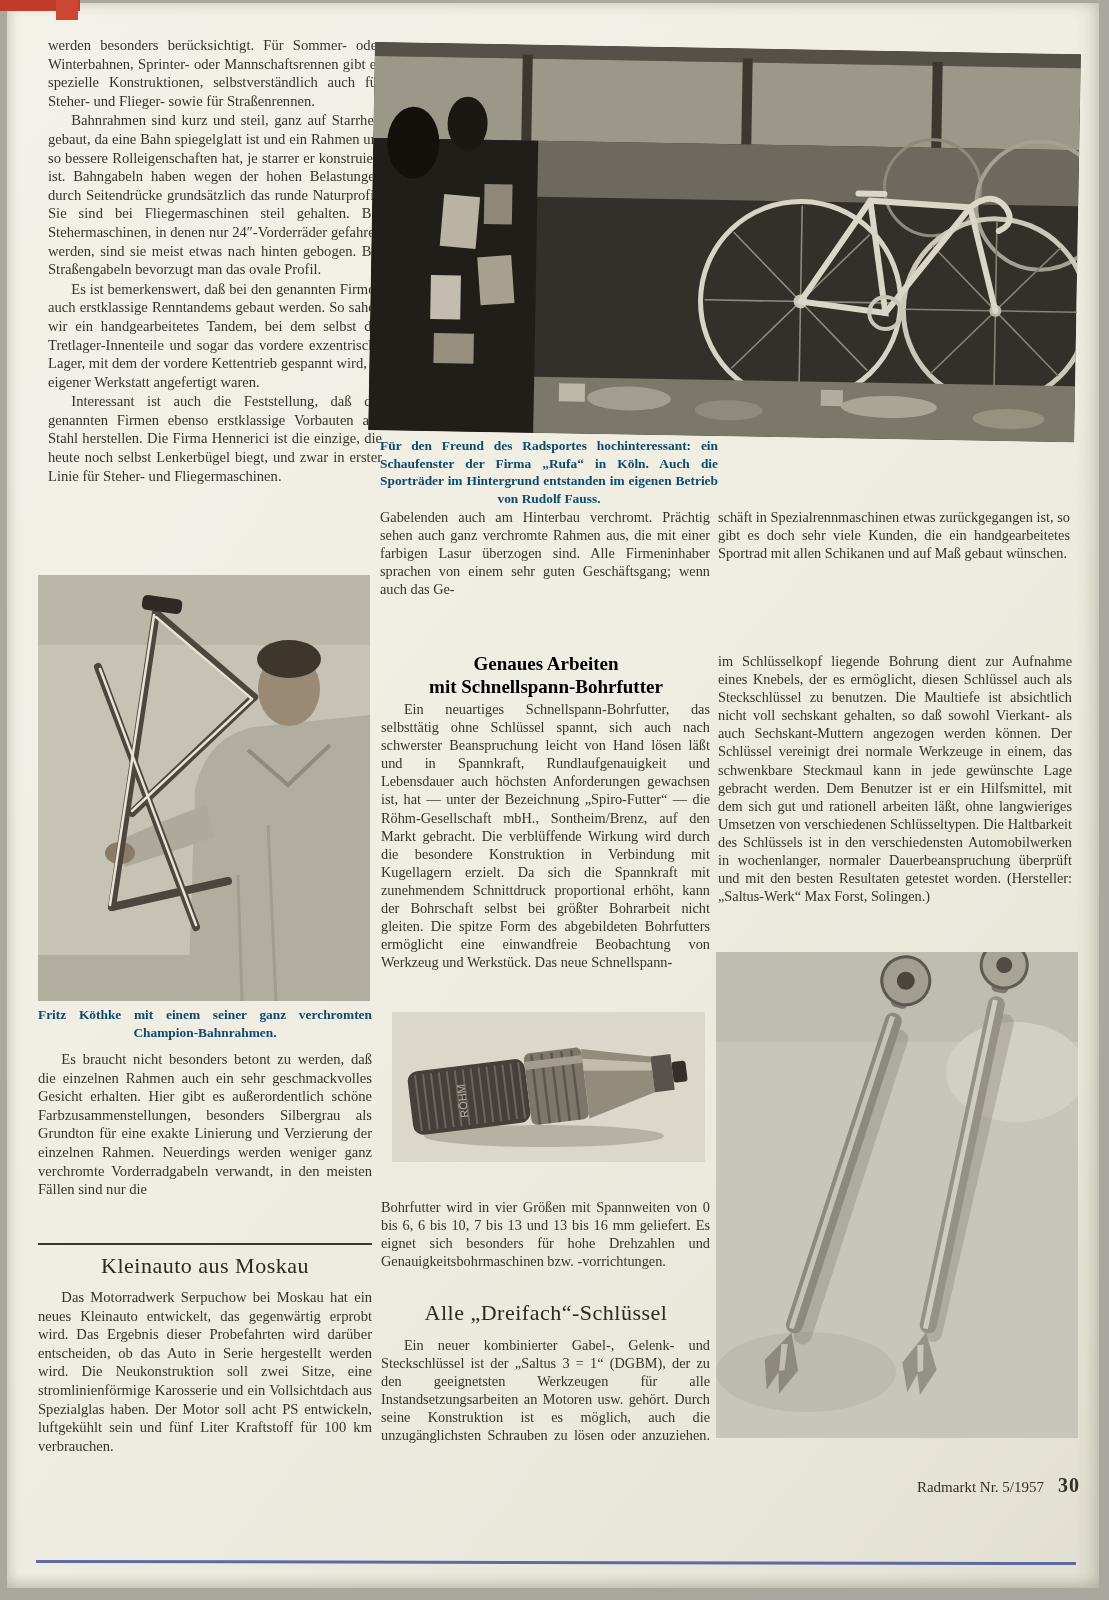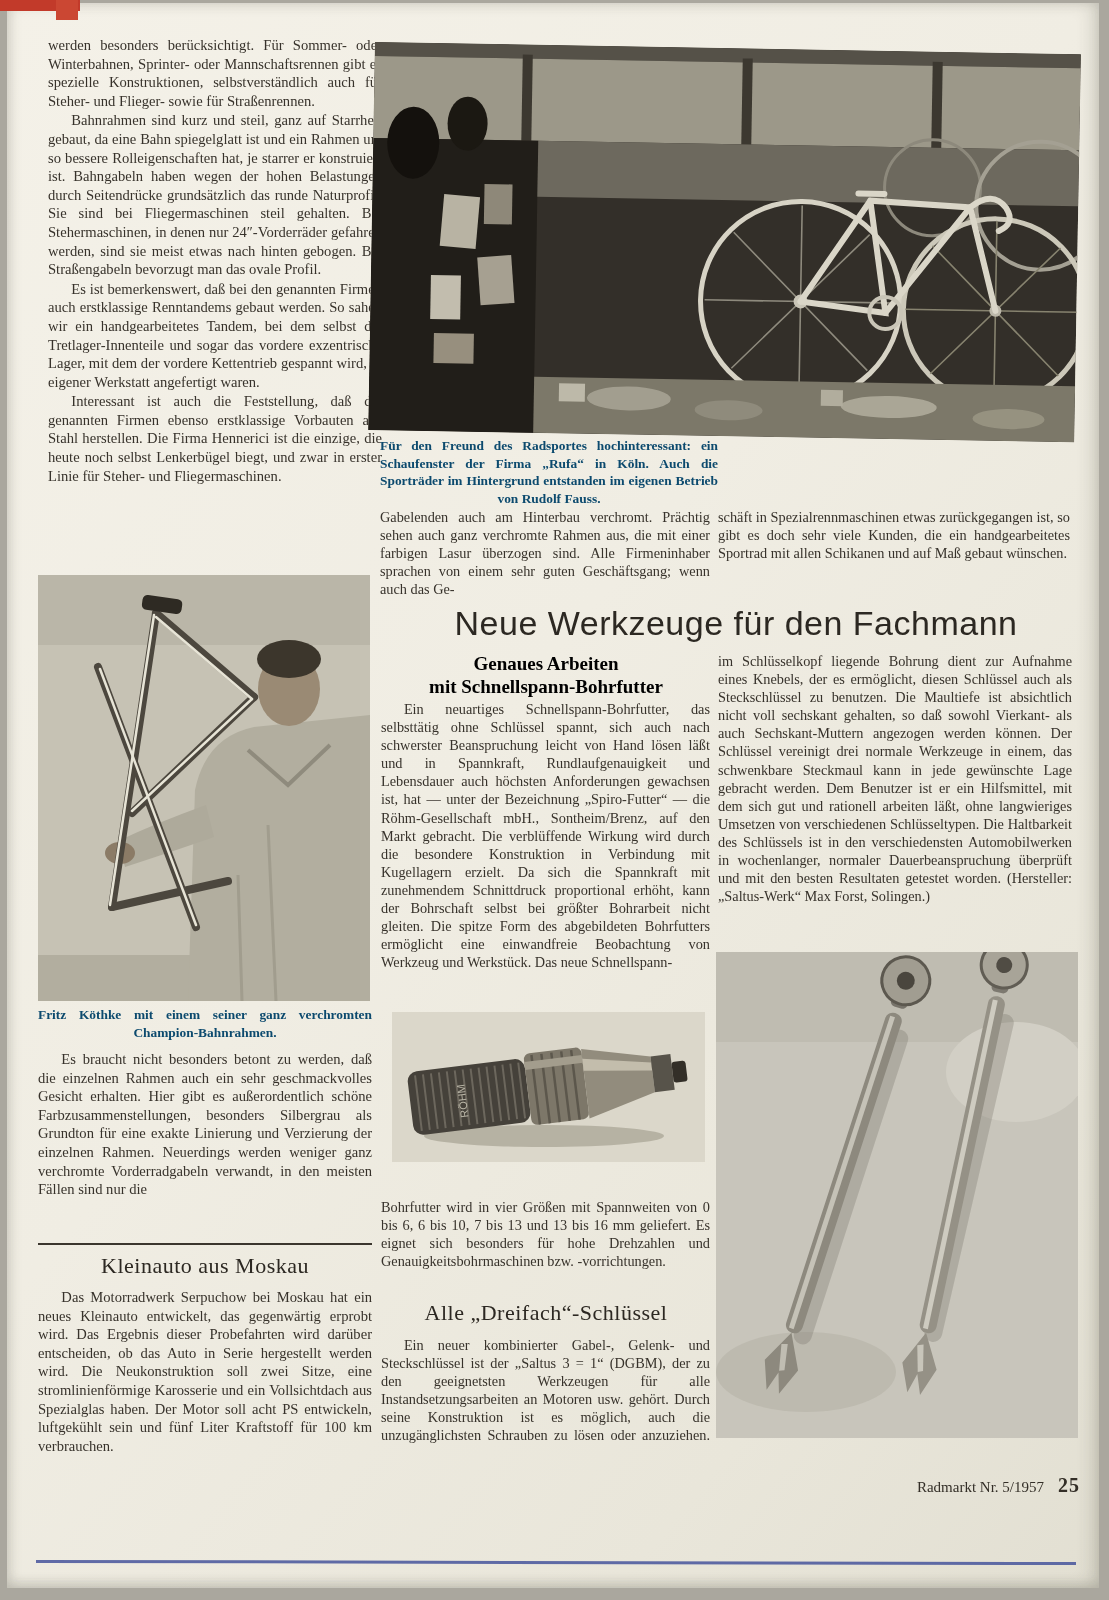--- a/index.html
+++ b/index.html
@@ -126,21 +126,20 @@
     <ellipse cx="520" cy="356" rx="48" ry="11" fill="#aaa696"></ellipse>
     <ellipse cx="640" cy="366" rx="36" ry="10" fill="#969280"></ellipse>
     <rect x="190" y="338" width="26" height="18" fill="#bdb9a9"></rect>
     <rect x="452" y="340" width="22" height="16" fill="#b1ad9d"></rect>
   </svg>
   <div class="blk caption" style="left:380px;top:437px;width:338px;">Für den Freund des Radsportes hochinteressant: ein Schaufenster der Firma „Rufa“ in Köln. Auch die Sporträder im Hintergrund entstanden im eigenen Betrieb von Rudolf Fauss.</div>
 
   <div class="blk col-text clip" style="left:380px;top:508px;width:330px;height:98px;">Gabelenden auch am Hinterbau verchromt. Prächtig sehen auch ganz verchromte Rahmen aus, die mit einer farbigen Lasur überzogen sind. Alle Firmeninhaber sprachen von einem sehr guten Geschäftsgang; wenn auch das Ge-</div>
   <div class="blk col-text clip" style="left:718px;top:508px;width:352px;height:98px;">schäft in Spezialrennmaschinen etwas zurückgegangen ist, so gibt es doch sehr viele Kunden, die ein handgearbeitetes Sportrad mit allen Schikanen und auf Maß gebaut wünschen.</div>
 
-  <div class="blk headline" style="left:400px;top:604px;width:672px;">Neue Werkzeuge für den Fachmann</div>
 
   <div class="blk subhead" style="left:390px;top:652px;width:312px;">
     <span>Genaues Arbeiten</span><br>
     <span>mit Schnellspann-Bohrfutter</span>
   </div>
 
   <div class="blk col-text clip" style="left:381px;top:700px;width:329px;height:310px;">
     <p class="para">Ein neuartiges Schnellspann-Bohrfutter, das selbsttätig ohne Schlüssel spannt, sich auch nach schwerster Beanspruchung leicht von Hand lösen läßt und in Spannkraft, Rundlaufgenauigkeit und Lebensdauer auch höchsten Anforderungen gewachsen ist, hat — unter der Bezeichnung „Spiro-Futter“ — die Röhm-Gesellschaft mbH., Sontheim/Brenz, auf den Markt gebracht. Die verblüffende Wirkung wird durch die besondere Konstruktion in Verbindung mit Kugellagern erzielt. Da sich die Spannkraft mit zunehmendem Schnittdruck proportional erhöht, kann der Bohrschaft selbst bei größter Bohrarbeit nicht gleiten. Die spitze Form des abgebildeten Bohrfutters ermöglicht eine einwandfreie Beobachtung von Werkzeug und Werkstück. Das neue Schnellspann-</p>
   </div>
 
@@ -197,15 +196,15 @@
       <rect x="236" y="44" width="5" height="336" fill="#cecbc0"></rect>
       <rect x="232" y="6" width="17" height="30" rx="5" fill="#7d7970"></rect>
       <circle cx="240" cy="8" r="23" fill="#a8a498" stroke="#615d54" stroke-width="3"></circle>
       <circle cx="240" cy="8" r="8" fill="#504c44"></circle>
       <path d="M240 384 l-17 34 l11 28 l6 -20 l7 20 l11 -28 z" fill="#959186"></path>
       <path d="M234 398 l6 26 l5 -2 l-5 -26 z" fill="#c8c5ba"></path>
     </g>
   </svg>
 
   <div class="blk footer" style="left:780px;top:1474px;width:300px;">
-    <span>Radmarkt Nr. 5/1957</span><span class="pn">25</span>
+    <span>Radmarkt Nr. 5/1957</span><span class="pn">30</span>
   </div>
 </div>
 
 </body></html>

